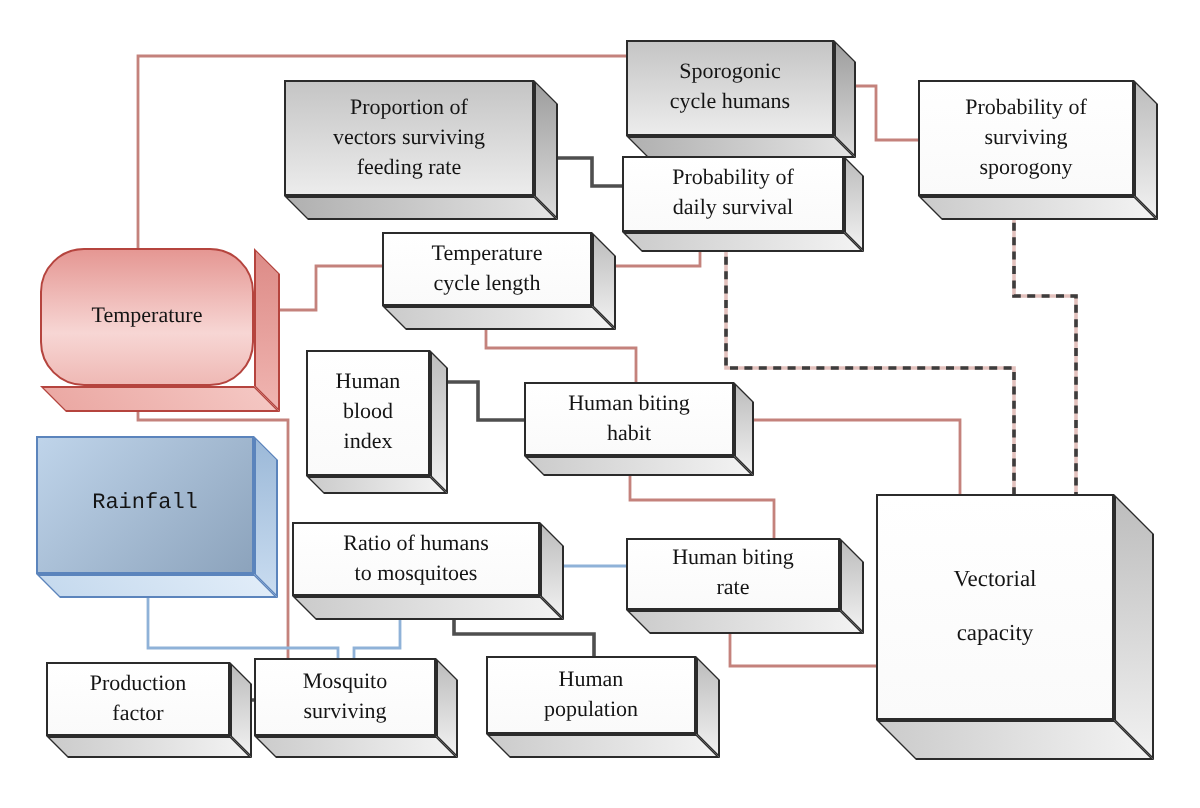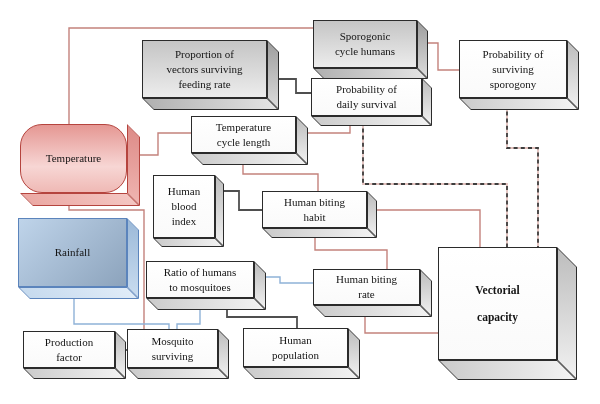--- a/index.html
+++ b/index.html
@@ -29,21 +29,21 @@
   }
   .node.white .face{background:linear-gradient(180deg,#ffffff,#fafafa);}
   .node.white .side-r{background:linear-gradient(135deg,#bdbdbd,#f1f1f1);}
   .node.white .side-b{background:linear-gradient(135deg,#cbcbcb,#f3f3f3);}
   .node.gray .face{background:linear-gradient(180deg,#c5c5c5,#ececec);}
   .node.gray .side-r{background:linear-gradient(135deg,#9e9e9e,#dcdcdc);}
   .node.gray .side-b{background:linear-gradient(135deg,#b0b0b0,#e4e4e4);}
   .node.red .face{background:linear-gradient(180deg,#e59793,#f7d6d4 62%,#efb9b5);border-color:#b5443e;border-radius:22px;}
   .node.red .side-r{background:linear-gradient(135deg,#dd8b87,#f0b5b1);border-color:#b5443e;}
   .node.red .side-b{background:linear-gradient(90deg,#eba9a4,#f4c6c2);border-color:#b5443e;}
-  .node.blue .face{background:linear-gradient(135deg,#bfd4ea,#8ca3bc);border-color:#5b84bc;}
+  .node.blue .face{background:linear-gradient(135deg,#bfd4ea,#8ca3bc);border-color:#5b84bc;font-family:Liberation Mono, monospace;}
   .node.blue .side-r{background:linear-gradient(135deg,#9cb9d8,#c9dcf0);border-color:#5b84bc;}
   .node.blue .side-b{background:linear-gradient(90deg,#c6daee,#e0ecf8);border-color:#5b84bc;}
   .node.tall .face{line-height:27px;font-size:11.5px;}
 </style>
 </head>
 <body>
 
 <div class="stage">
   <svg width="600" height="404" viewBox="0 0 600 404">
       <polyline points="69,130 69,28 313,28" fill="none" stroke="#c4827c" stroke-width="1.4"></polyline>
@@ -116,33 +116,33 @@
         <div class="side-r" style="width: 10px;"></div>
         <div class="side-b" style="height: 10px;"></div>
         <div class="face">Human biting
 habit</div>
       </div>
       <div class="node blue" style="left: 18px; top: 218px; width: 109px; height: 69px;">
         <div class="side-r" style="width: 12px;"></div>
         <div class="side-b" style="height: 12px;"></div>
         <div class="face">Rainfall</div>
       </div>
-      <div class="node white" style="left: 146px; top: 261px; width: 108px; height: 37px;">
+      <div class="node white" style="left: 146px; top: 261px; width: 124px; height: 37px;">
         <div class="side-r" style="width: 12px;"></div>
         <div class="side-b" style="height: 12px;"></div>
         <div class="face">Ratio of humans
 to mosquitoes</div>
       </div>
       <div class="node white" style="left: 313px; top: 269px; width: 107px; height: 36px;">
         <div class="side-r" style="width: 12px;"></div>
         <div class="side-b" style="height: 12px;"></div>
         <div class="face">Human biting
 rate</div>
       </div>
-      <div class="node white tall" style="left: 438px; top: 247px; width: 119px; height: 113px; font-weight: bold;">
+      <div class="node white tall" style="left: 438px; top: 247px; width: 119px; height: 113px;">
         <div class="side-r" style="width: 20px;"></div>
         <div class="side-b" style="height: 20px;"></div>
         <div class="face">Vectorial
 capacity</div>
       </div>
       <div class="node white" style="left: 23px; top: 331px; width: 92px; height: 37px;">
         <div class="side-r" style="width: 11px;"></div>
         <div class="side-b" style="height: 11px;"></div>
         <div class="face">Production
 factor</div>

